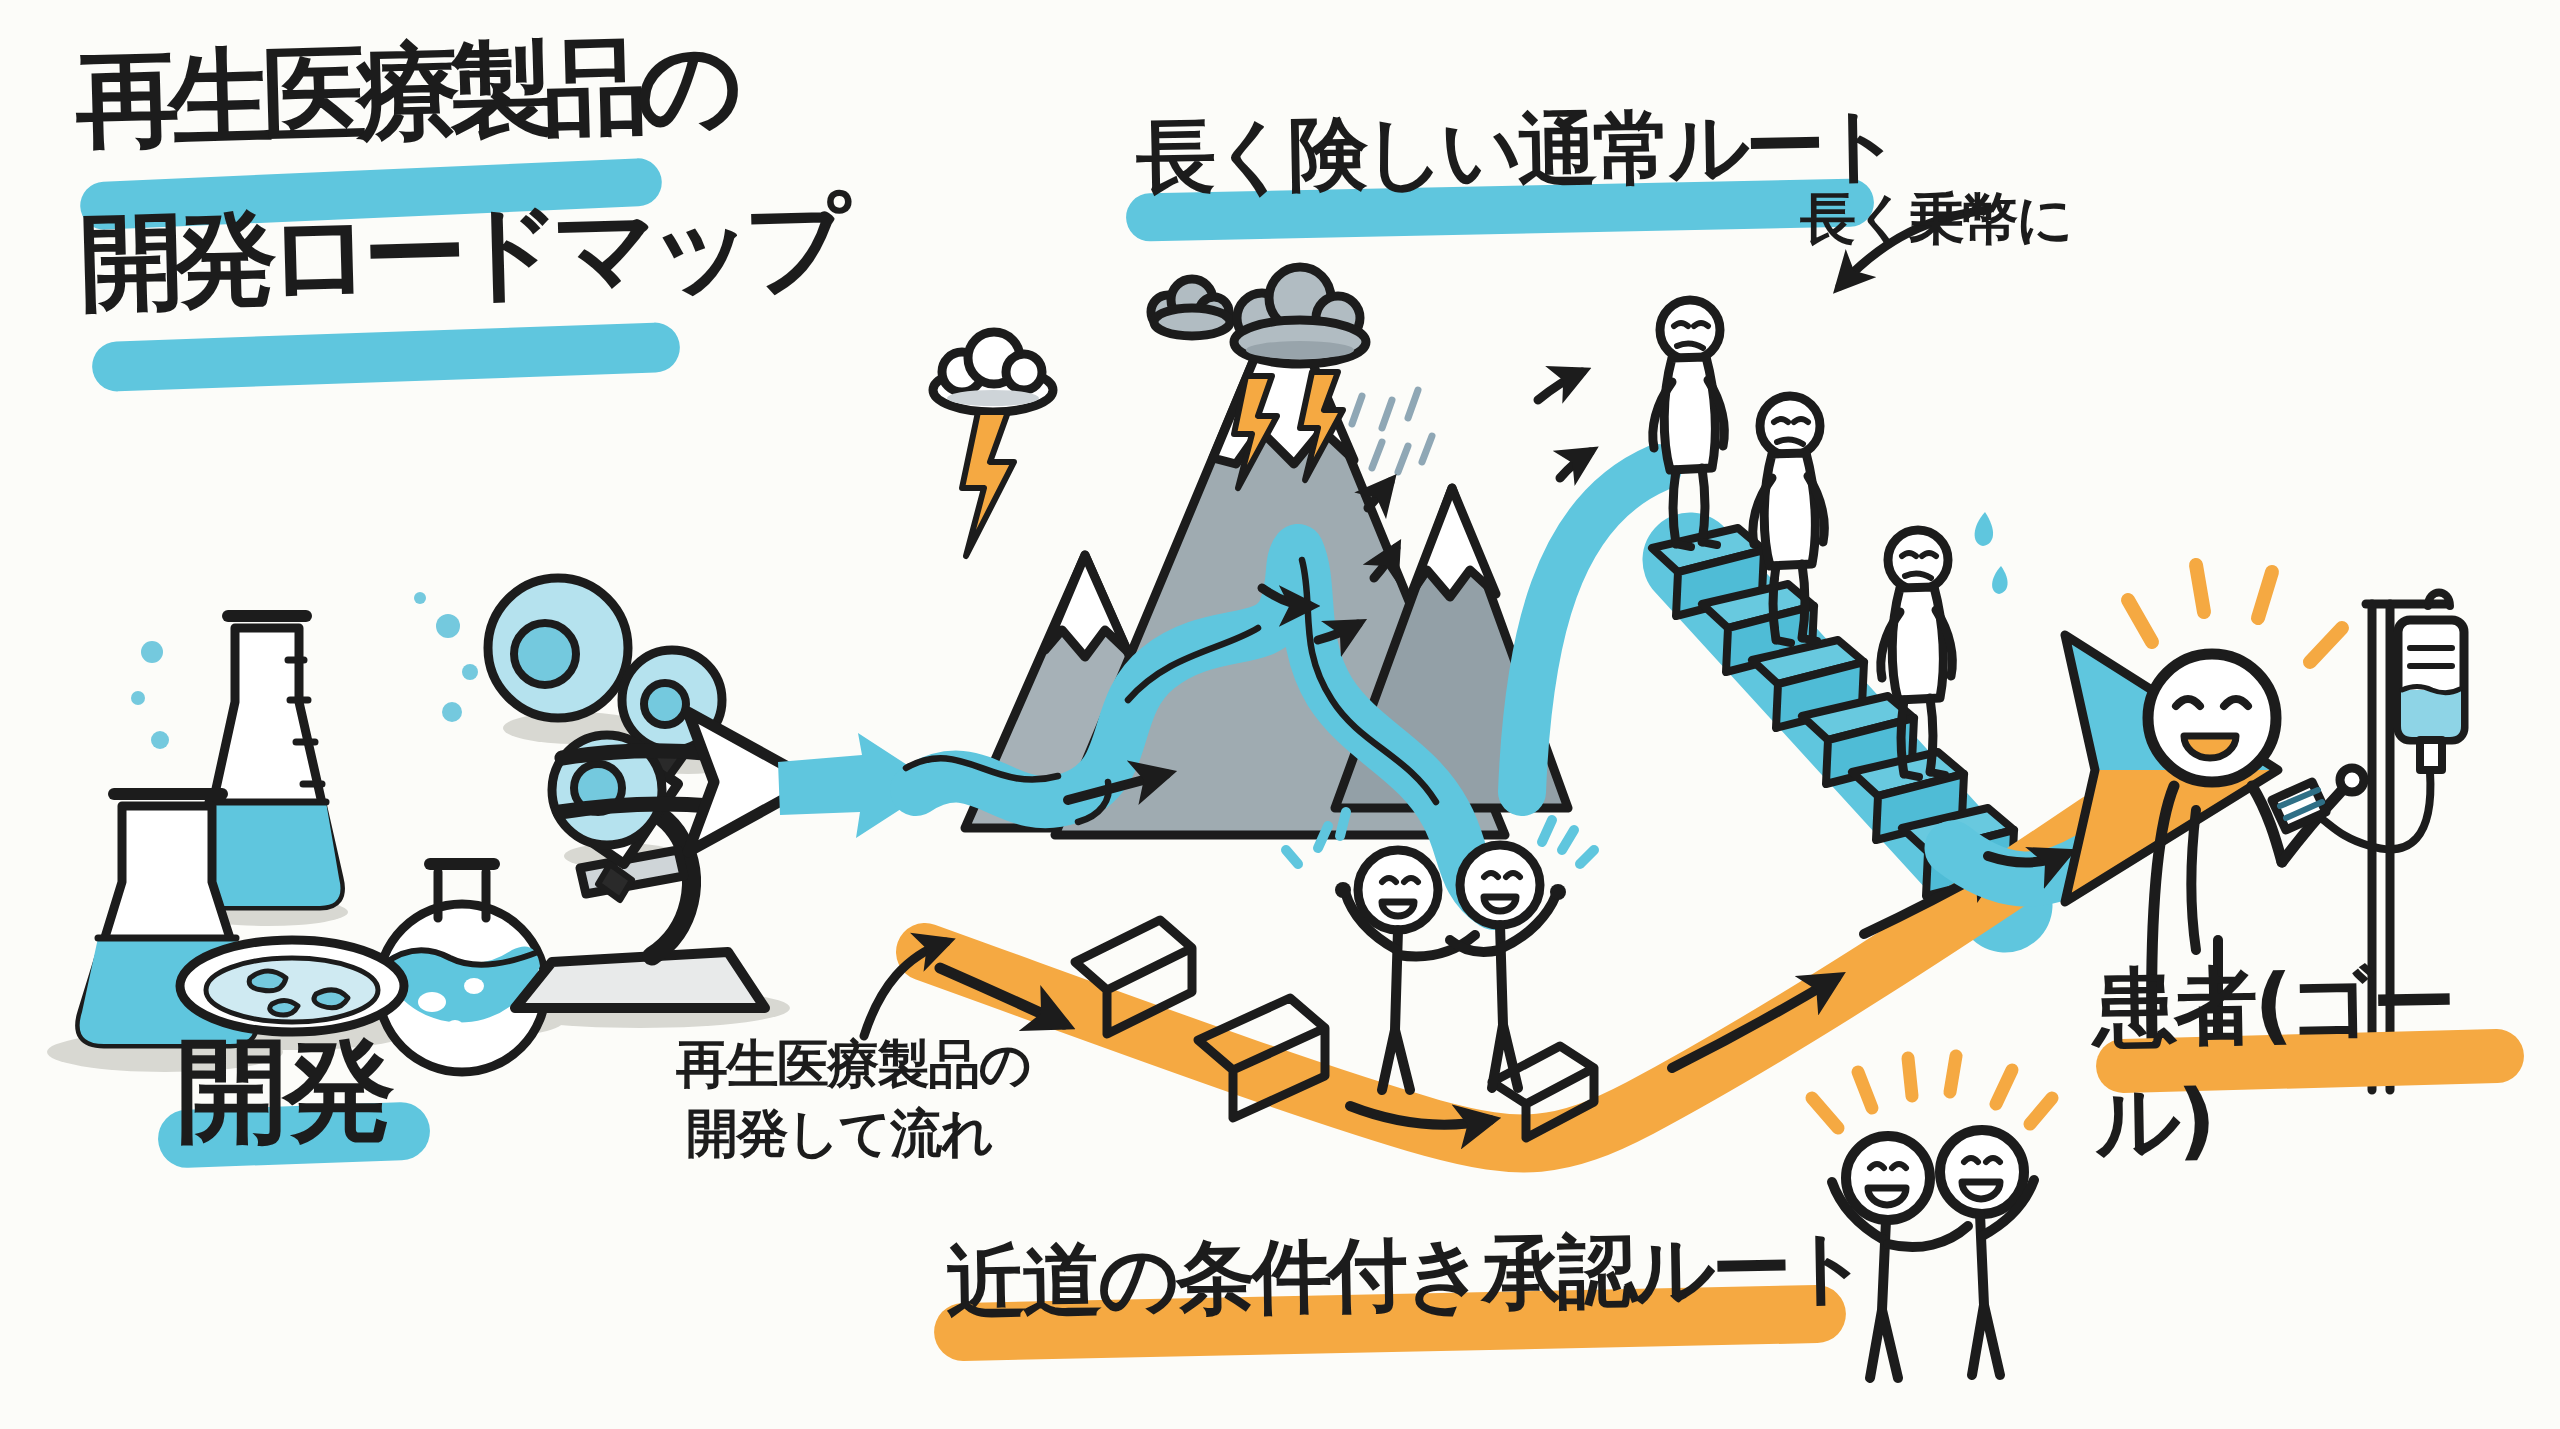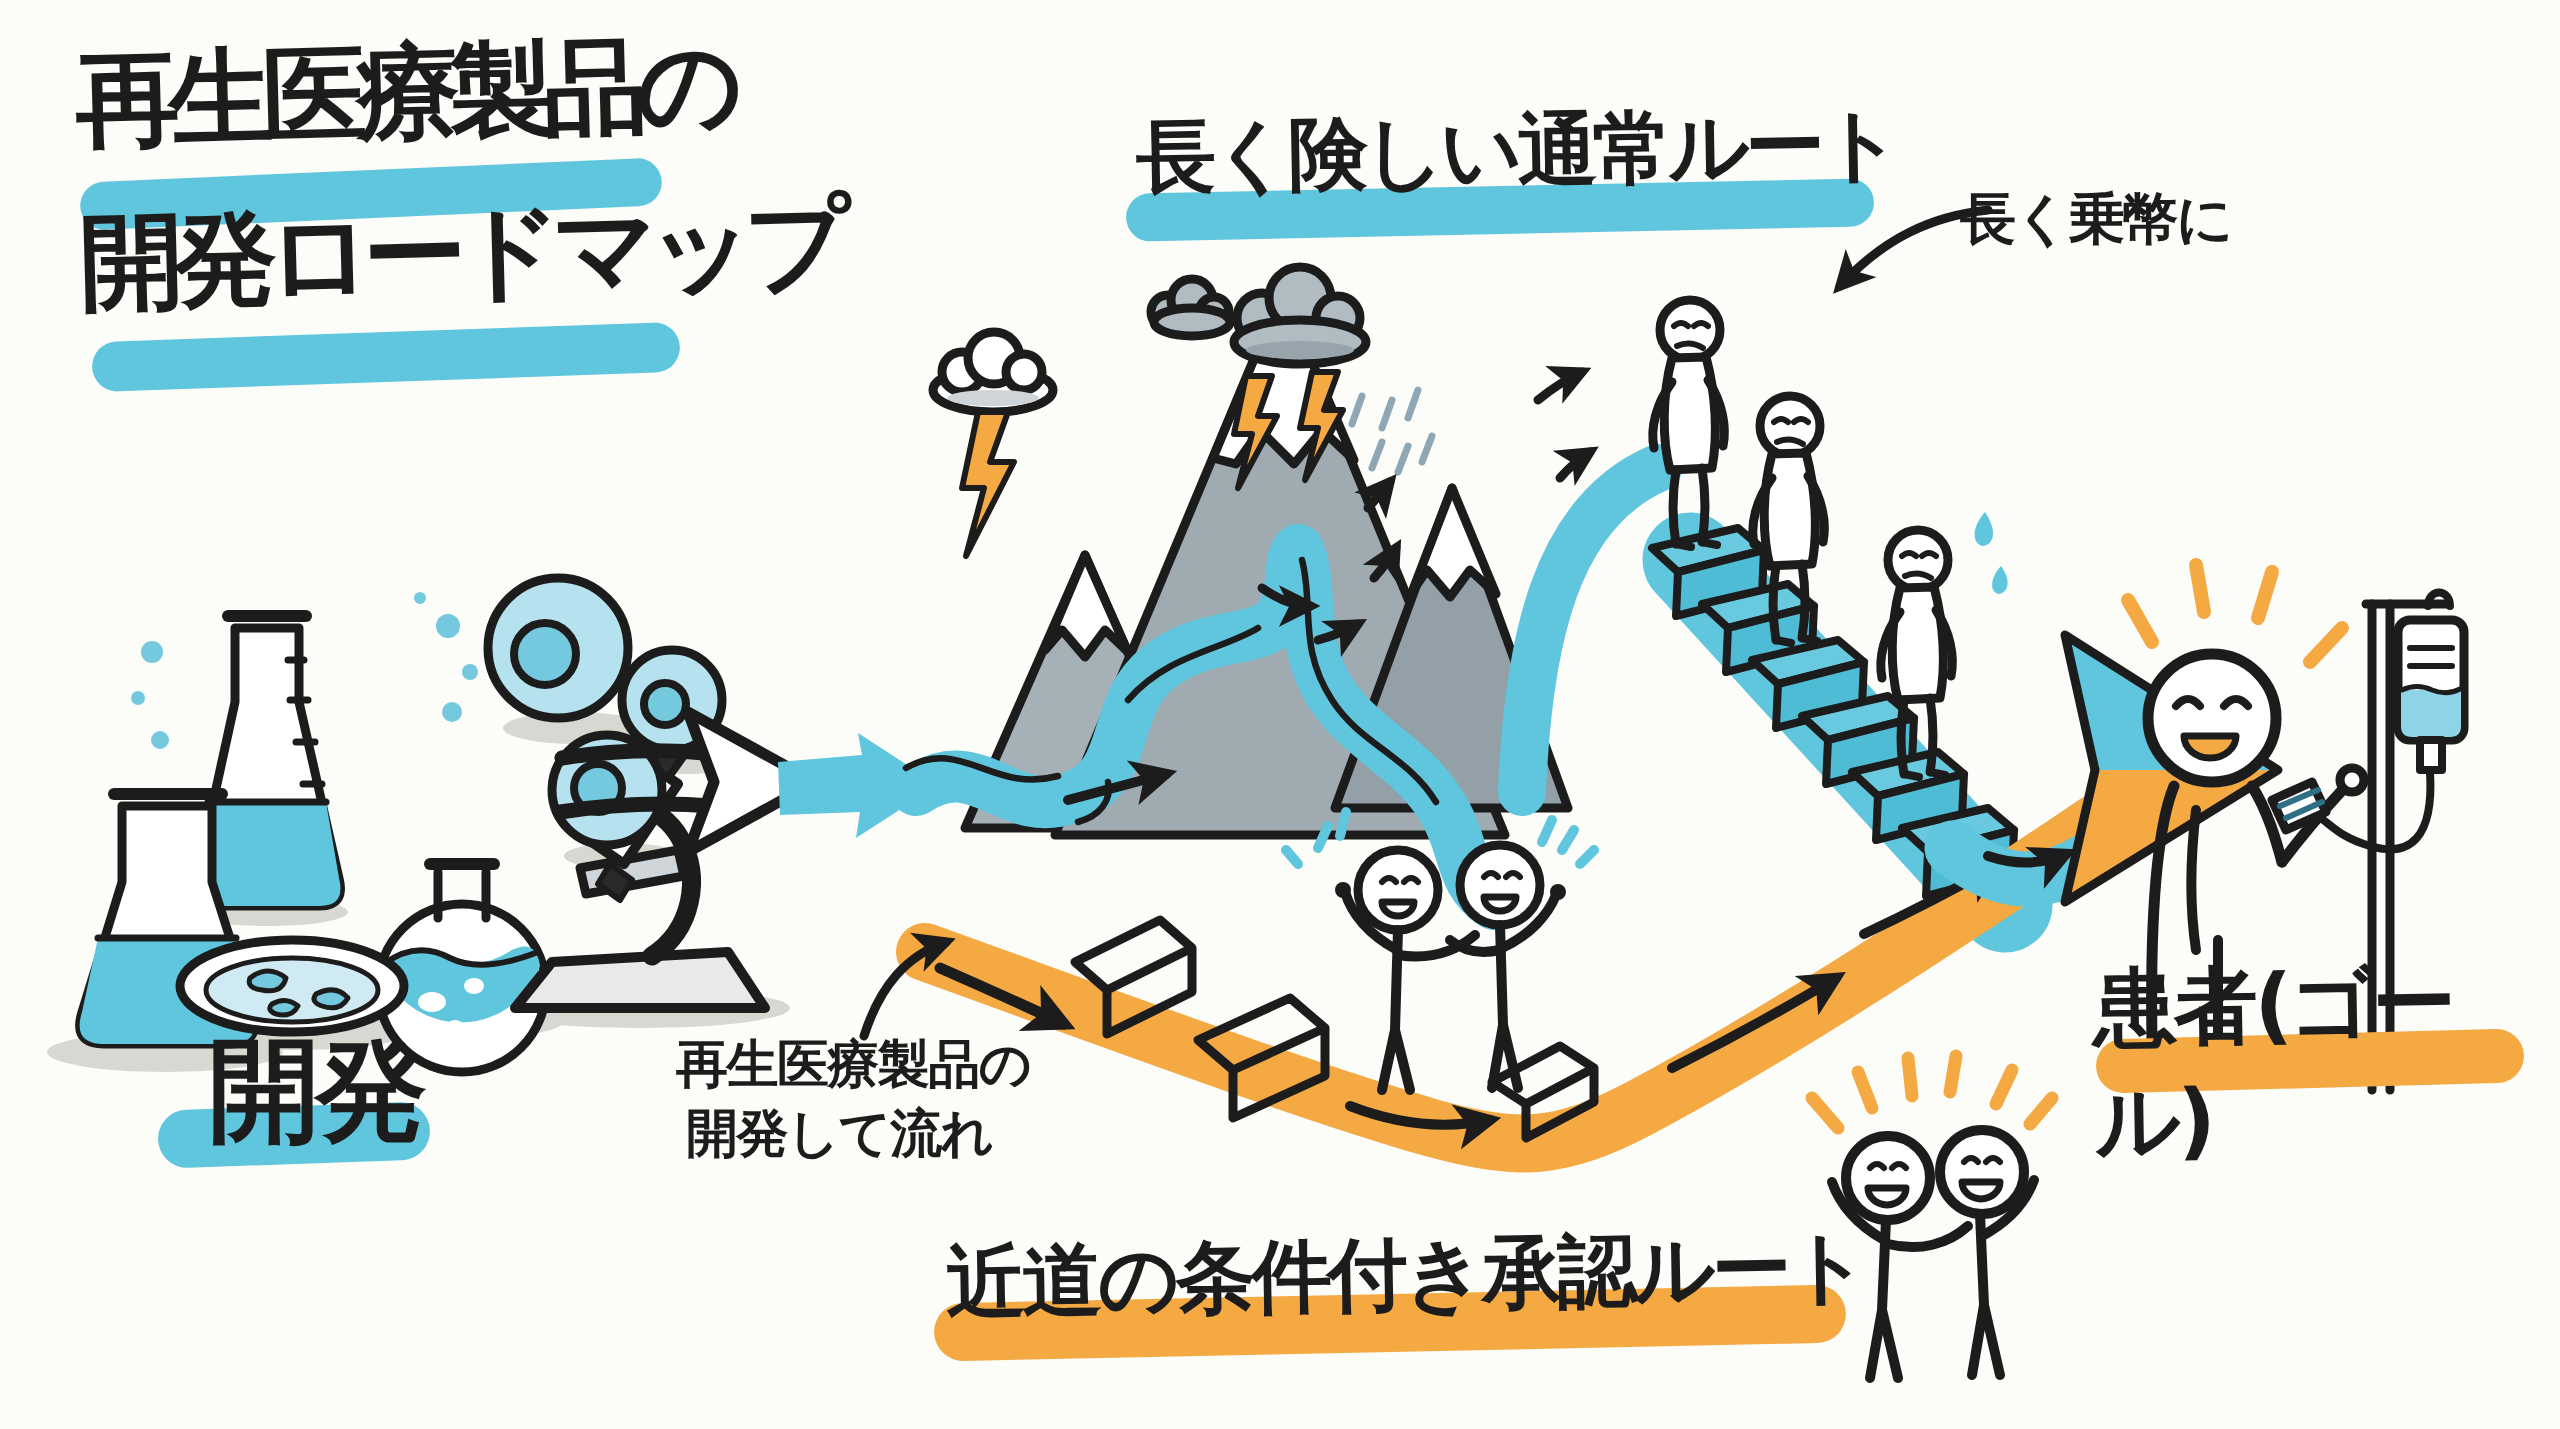--- a/index.html
+++ b/index.html
@@ -315,25 +315,25 @@
 <div class="hl orange" style="left:934px; top:1294px; width:912px; height:58px; transform:rotate(-1.2deg);"></div>
 <div class="hl orange" style="left:2096px; top:1034px; width:428px; height:54px; transform:rotate(-1.5deg);"></div>
 
 <div class="label" style="left:74px; top:46px; font-size:104px; letter-spacing:-0.1em; line-height:1.06; transform:rotate(-1.5deg); transform-origin:left top;">
   <div>再生医療製品の</div>
   <div style="margin-top:52px;">開発ロードマップ</div>
 </div>
 
 <div class="label" style="left:1136px; top:98px; font-size:80px; letter-spacing:-0.06em; transform:rotate(-1deg);">長く険しい通常ルート</div>
 
-<div class="label" style="left:1960px; top:185px; font-size:56px; line-height:1.22; letter-spacing:-0.04em;">
+<div class="label" style="left:1800px; top:185px; font-size:56px; line-height:1.22; letter-spacing:-0.04em;">
   <div>長く乗幣に</div>
 </div>
 
-<div class="label" style="left:208px; top:1016px; font-size:112px; letter-spacing:-0.04em;">開発</div>
+<div class="label" style="left:176px; top:1016px; font-size:112px; letter-spacing:-0.04em;">開発</div>
 
 <div class="label" style="left:676px; top:1030px; font-size:52px; line-height:1.32; letter-spacing:-0.03em;">
   <div>再生医療製品の</div>
   <div style="padding-left:10px;">開発して流れ</div>
 </div>
 
 <div class="label" style="left:946px; top:1222px; font-size:80px; letter-spacing:-0.05em; transform:rotate(-1deg);">近道の条件付き承認ルート</div>
 
 <div class="label" style="left:2094px; top:948px; font-size:84px; letter-spacing:-0.04em; transform:rotate(-1deg);">患者(ゴール)</div>
 

